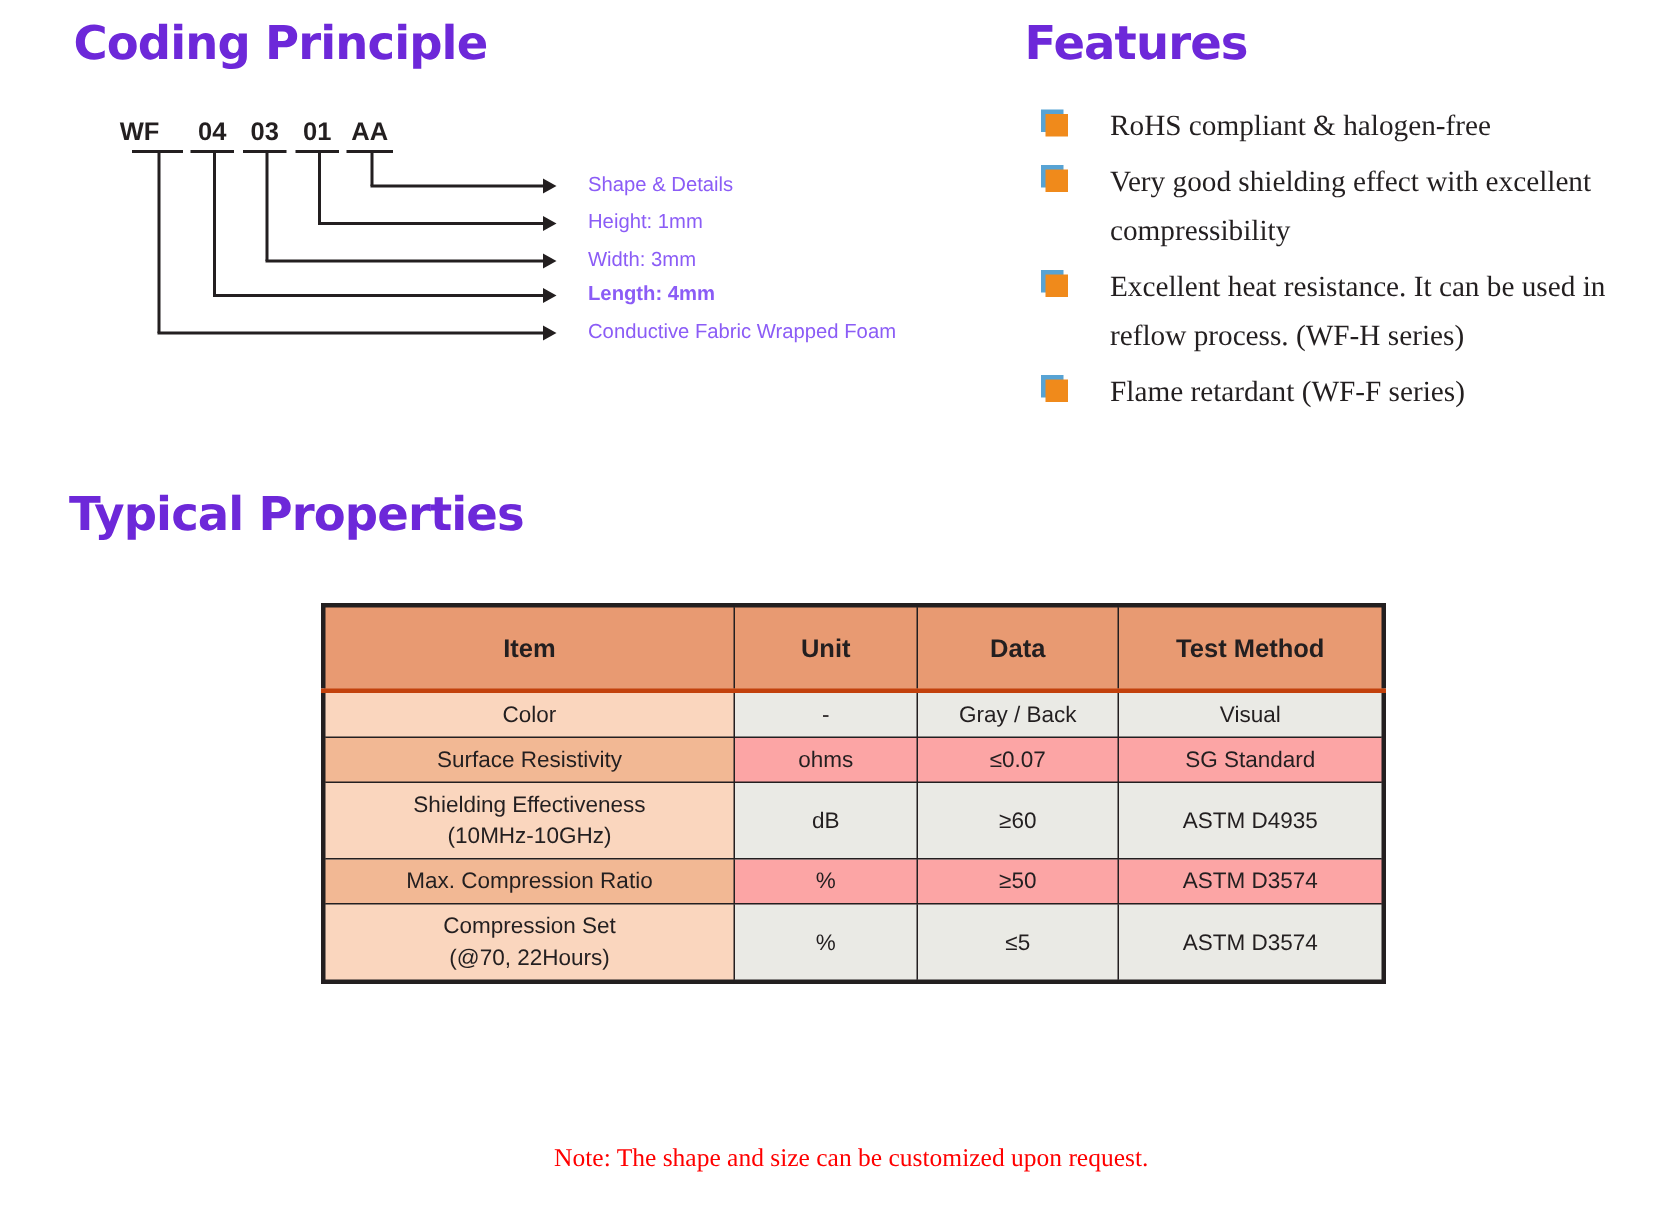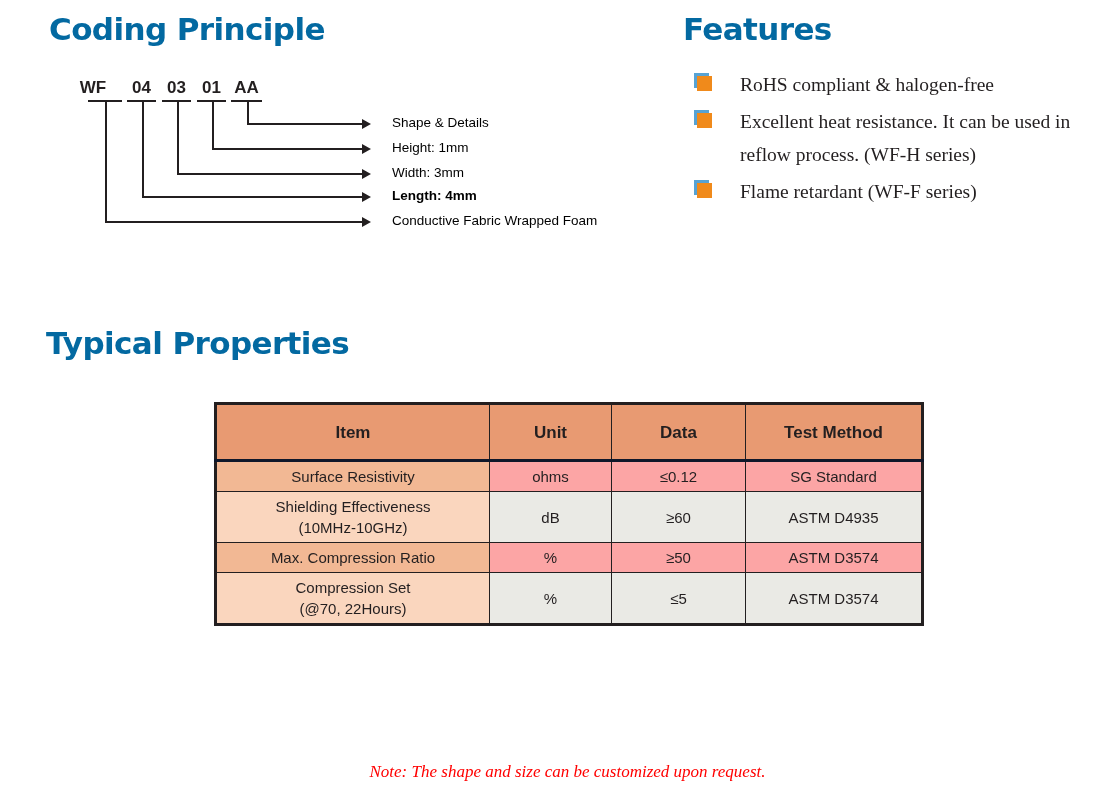--- a/index.html
+++ b/index.html
@@ -16,21 +16,21 @@
     overflow: hidden;
   }
 
   
   .section-heading {
     position: absolute;
     font-family: "DejaVu Sans", sans-serif;
     font-weight: bold;
     font-size: 31px;
     letter-spacing: -0.6px;
-    color: #0369a1;
+    color: #6d28d9;
     white-space: nowrap;
   }
   #heading-coding  { left: 49px;  top: 11px; }
   #heading-features{ left: 683px; top: 11px; }
   #heading-typical { left: 46px;  top: 325px; }
 
   
   #coding-diagram {
     position: absolute;
     left: 0; top: 60px;
@@ -64,21 +64,21 @@
     position: absolute;
     width: 0; height: 0;
     border-top: 5px solid transparent;
     border-bottom: 5px solid transparent;
     border-left: 9px solid #231f20;
   }
   .lead-label {
     position: absolute;
     font-family: "Liberation Sans", sans-serif;
     font-size: 13.5px;
-    color: #000000;
+    color: #8b5cf6;
     white-space: nowrap;
   }
 
   
   #features-list {
     position: absolute;
     left: 694px;
     top: 68px;
     width: 410px;
   }
@@ -134,21 +134,21 @@
     text-align: center;
     vertical-align: middle;
     padding: 4px 4px;
     line-height: 21px;
   }
   #props-table thead th {
     background: #e89a72;
     font-weight: bold;
     font-size: 17px;
     height: 46px;
-    border-bottom: 3px solid #0f172a;
+    border-bottom: 3px solid #c2410c;
   }
   #props-table col.c-item   { width: 274px; }
   #props-table col.c-unit   { width: 122px; }
   #props-table col.c-data   { width: 134px; }
   #props-table col.c-method { width: 177px; }
 
   tr.row-light td.cell-item { background: #fad6be; }
   tr.row-dark  td.cell-item { background: #f2b894; }
   tr.row-light td.cell-val  { background: #eaeae5; }
   tr.row-dark  td.cell-val  { background: #fca5a5; }
@@ -157,21 +157,20 @@
   #table-note {
     position: absolute;
     left: 214px;
     top: 762px;
     width: 707px;
     text-align: center;
     font-family: "Liberation Serif", serif;
     font-size: 17px;
     color: #ff0000;
     white-space: nowrap;
-    font-style: italic;
   }
 </style>
 </head>
 <body>
 
 <div class="section-heading" id="heading-coding">Coding Principle</div>
 
 <div class="section-heading" id="heading-features">Features</div>
 
 <div class="section-heading" id="heading-typical">Typical Properties</div>
@@ -215,20 +214,27 @@
         <span class="b-back" style="background: rgb(87, 163, 212);"></span>
         <span class="b-front" style="background: rgb(240, 138, 27);"></span>
       </span>
       <span class="feature-text">RoHS compliant &amp; halogen-free</span>
     </div>
     <div class="feature-row">
       <span class="feature-bullet">
         <span class="b-back" style="background: rgb(87, 163, 212);"></span>
         <span class="b-front" style="background: rgb(240, 138, 27);"></span>
       </span>
+      <span class="feature-text">Very good shielding effect with excellent compressibility</span>
+    </div>
+    <div class="feature-row">
+      <span class="feature-bullet">
+        <span class="b-back" style="background: rgb(87, 163, 212);"></span>
+        <span class="b-front" style="background: rgb(240, 138, 27);"></span>
+      </span>
       <span class="feature-text">Excellent heat resistance. It can be used in reflow process. (WF-H series)</span>
     </div>
     <div class="feature-row">
       <span class="feature-bullet">
         <span class="b-back" style="background: rgb(87, 163, 212);"></span>
         <span class="b-front" style="background: rgb(240, 138, 27);"></span>
       </span>
       <span class="feature-text">Flame retardant (WF-F series)</span>
     </div>
   </div>
@@ -242,24 +248,30 @@
   </colgroup>
   <thead>
     <tr>
       <th>Item</th>
       <th>Unit</th>
       <th>Data</th>
       <th>Test Method</th>
     </tr>
   </thead>
   <tbody id="props-tbody">
+      <tr class="row-light">
+        <td class="cell-item">Color</td>
+        <td class="cell-val">-</td>
+        <td class="cell-val">Gray / Back</td>
+        <td class="cell-val">Visual</td>
+      </tr>
       <tr class="row-dark">
         <td class="cell-item">Surface Resistivity</td>
         <td class="cell-val">ohms</td>
-        <td class="cell-val">≤0.12</td>
+        <td class="cell-val">≤0.07</td>
         <td class="cell-val">SG Standard</td>
       </tr>
       <tr class="row-light">
         <td class="cell-item">Shielding Effectiveness<br>(10MHz-10GHz)</td>
         <td class="cell-val">dB</td>
         <td class="cell-val">≥60</td>
         <td class="cell-val">ASTM D4935</td>
       </tr>
       <tr class="row-dark">
         <td class="cell-item">Max. Compression Ratio</td>

